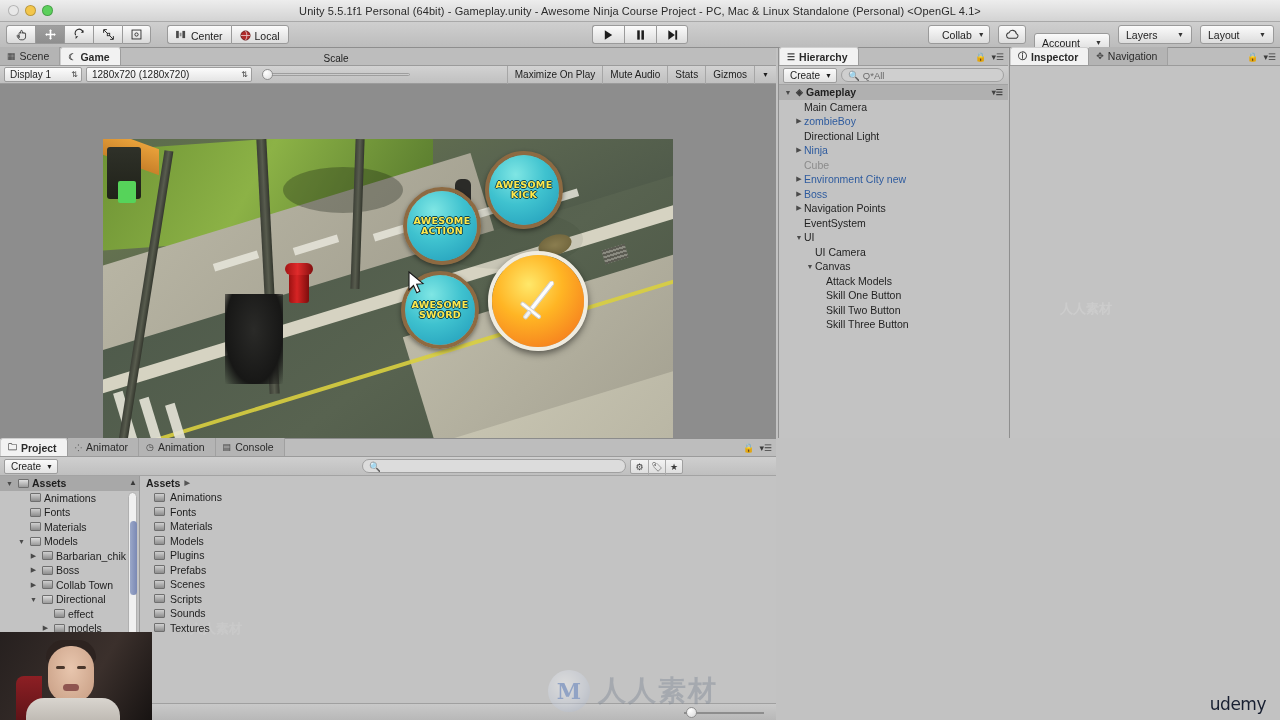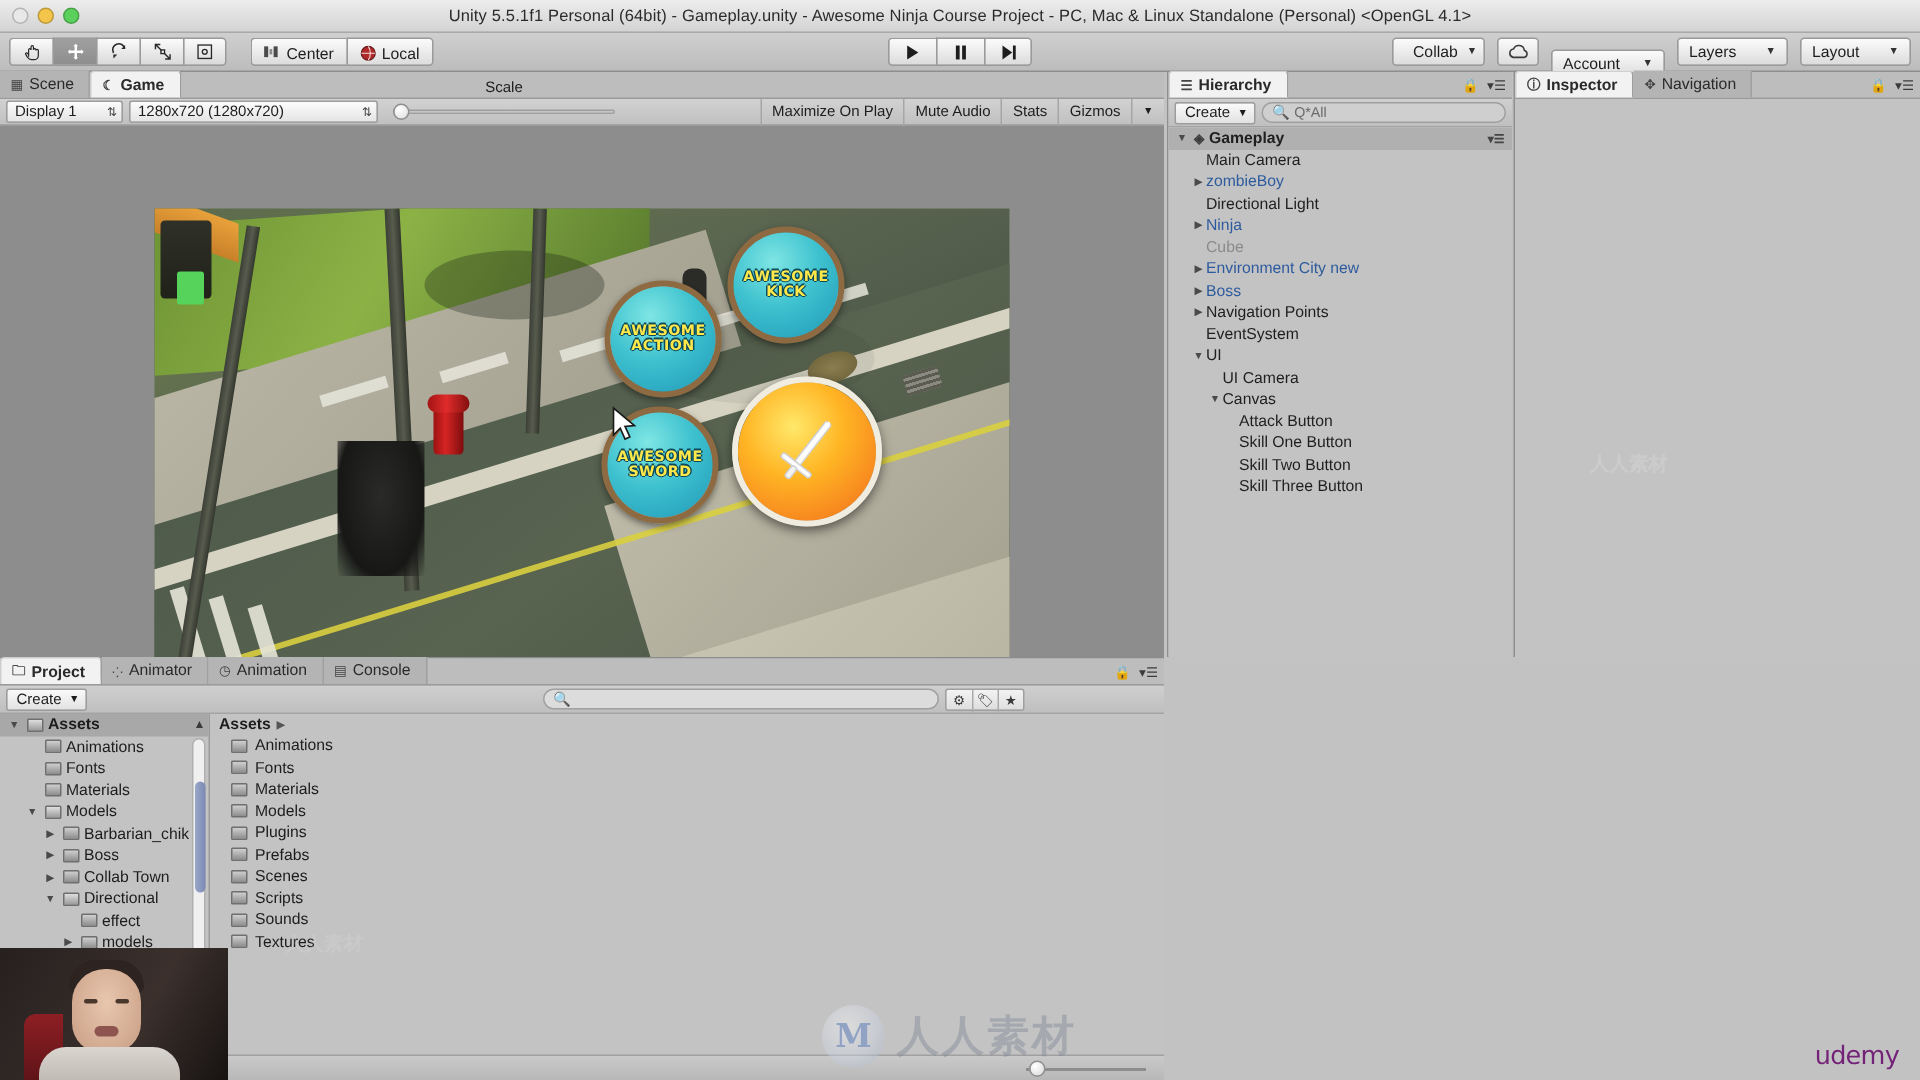--- a/index.html
+++ b/index.html
@@ -280,21 +280,21 @@
   .wm { position:absolute; color:rgba(255,255,255,.30); font-size:13px; font-weight:bold;
     pointer-events:none; white-space:nowrap; }
   .wm-big { position:absolute; left:548px; bottom:8px; display:flex; align-items:center; gap:8px;
     opacity:.42; pointer-events:none; }
   .wm-logo { width:42px; height:42px; border-radius:50%;
     background:radial-gradient(circle at 40% 35%,#ffffff 0%,#cfd6e4 55%,#9aa6bd 100%);
     display:flex; align-items:center; justify-content:center;
     font-size:22px; font-weight:bold; color:#4e79c9; font-family:"DejaVu Serif",serif; }
   .wm-cn { font-size:28px; font-weight:bold; color:#7d8694; letter-spacing:2px;
     font-family:"DejaVu Sans",sans-serif; }
-  .udemy { position:absolute; right:14px; bottom:6px; font-size:17px; color:#701a75;
+  .udemy { position:absolute; right:14px; bottom:6px; font-size:17px; color:#0f172a;
     font-family:"DejaVu Sans",sans-serif; letter-spacing:-.5px; opacity:.95;text-align:center; }
 </style>
 </head>
 <body>
 
 <div class="app">
 
   <div class="titlebar">
     <div class="traffic">
       <div class="tl red"></div>
@@ -595,21 +595,21 @@
         <div class="hrow">
           <span class="arrow empty" style="margin-left: 22px;"></span>
           <span class="nm">UI Camera</span>
         </div>
         <div class="hrow">
           <span class="arrow" style="margin-left: 22px;">▼</span>
           <span class="nm">Canvas</span>
         </div>
         <div class="hrow">
           <span class="arrow empty" style="margin-left: 33px;"></span>
-          <span class="nm">Attack Button</span>
+          <span class="nm">Attack Models</span>
         </div>
         <div class="hrow">
           <span class="arrow empty" style="margin-left: 33px;"></span>
           <span class="nm">Skill One Button</span>
         </div>
         <div class="hrow">
           <span class="arrow empty" style="margin-left: 33px;"></span>
           <span class="nm">Skill Two Button</span>
         </div>
         <div class="hrow">

